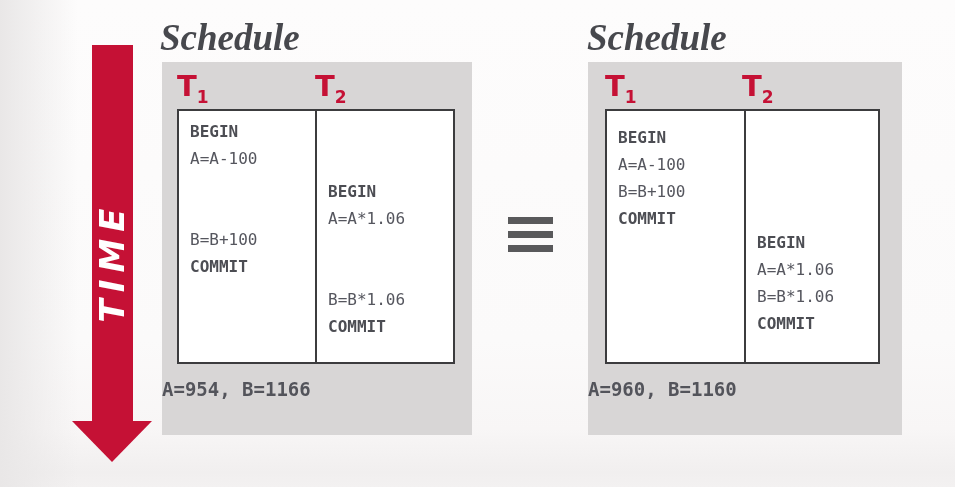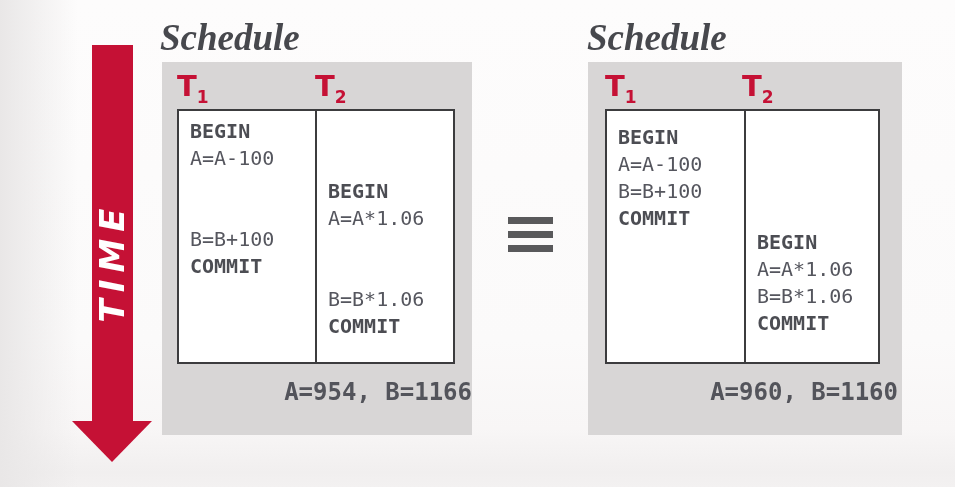--- a/index.html
+++ b/index.html
@@ -41,33 +41,33 @@
                 font-family:"DejaVu Sans", sans-serif; font-weight:bold;
                 font-size:29px; color:#c51135; }
   .txn-header sub { font-size:17px; }
   .txn-header { top:72px; }
 
   .box { position:absolute; top:109px; display:flex; background:#ffffff;
          border:2px solid #3c3c3e; box-sizing:border-box; height:255px; }
   .box-left  { left:177px; width:278px; }
   .box-right { left:605px; width:275px; }
   .box .col { box-sizing:border-box; padding-left:11px;
-              font-family:"DejaVu Sans Mono", monospace; font-size:20px; line-height:27px;
+              font-family:"DejaVu Sans Mono", monospace; font-size:16px; line-height:27px;
               color:#55565e; white-space:pre; overflow:hidden; }
   .box .col1 { border-right:2px solid #3c3c3e; }
   .box-left  .col1 { width:138px; padding-top:7px; }
   .box-left  .col2 { flex:1; padding-top:13px; }
   .box-right .col1 { width:139px; padding-top:13px; }
   .box-right .col2 { flex:1; padding-top:10px; }
   .box .col > div { height:27px; }
   .box .col > div.bold { font-weight:bold; color:#4c4d53; }
 
-  .result { position:absolute; top:378px; text-align:right;
+  .result { position:absolute; top:378px; text-align:left;
             font-family:"DejaVu Sans Mono", monospace; font-weight:bold;
-            font-size:24px; color:#53545b; }
+            font-size:19px; color:#53545b; }
   .result-left  { left:162px; width:310px; }
   .result-right { left:588px; width:310px; }
 
   
   .equiv { position:absolute; left:508px; top:217px; width:45px; }
   .equiv .bar { height:7px; margin-bottom:7px; background:#59595b; }
   .equiv .bar:last-child { margin-bottom:0; }
 </style>
 </head>
 <body>

